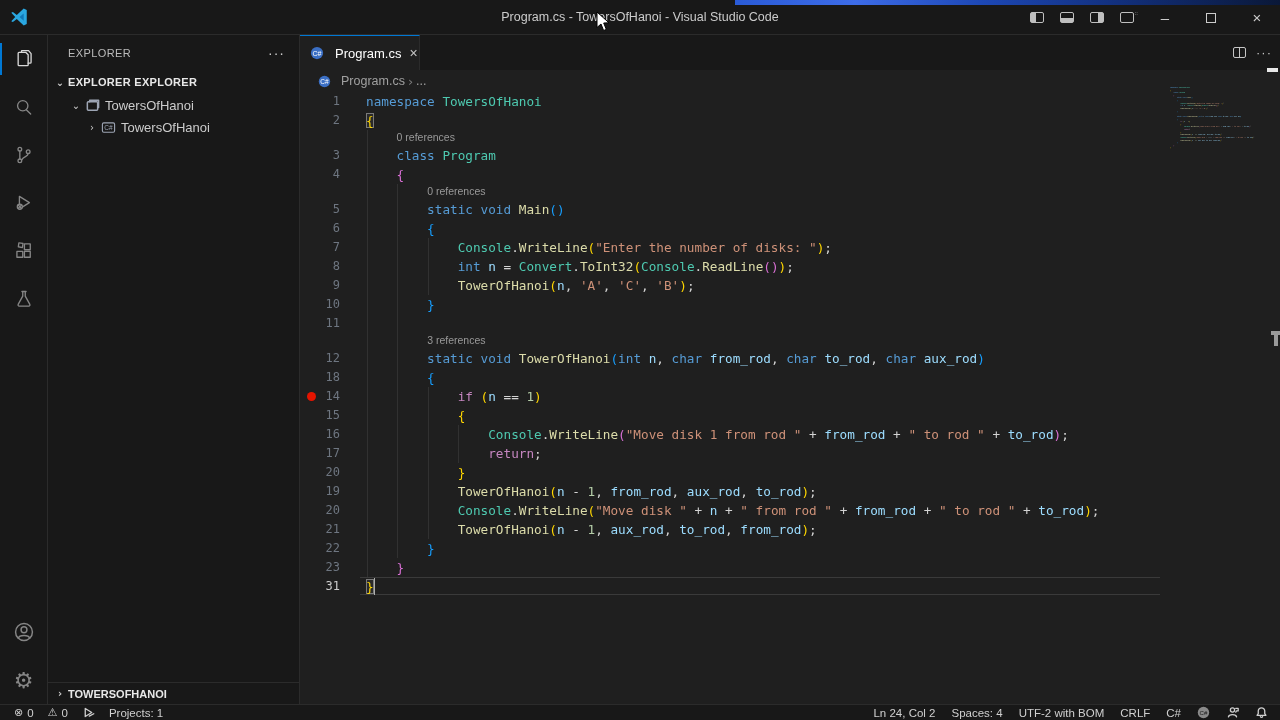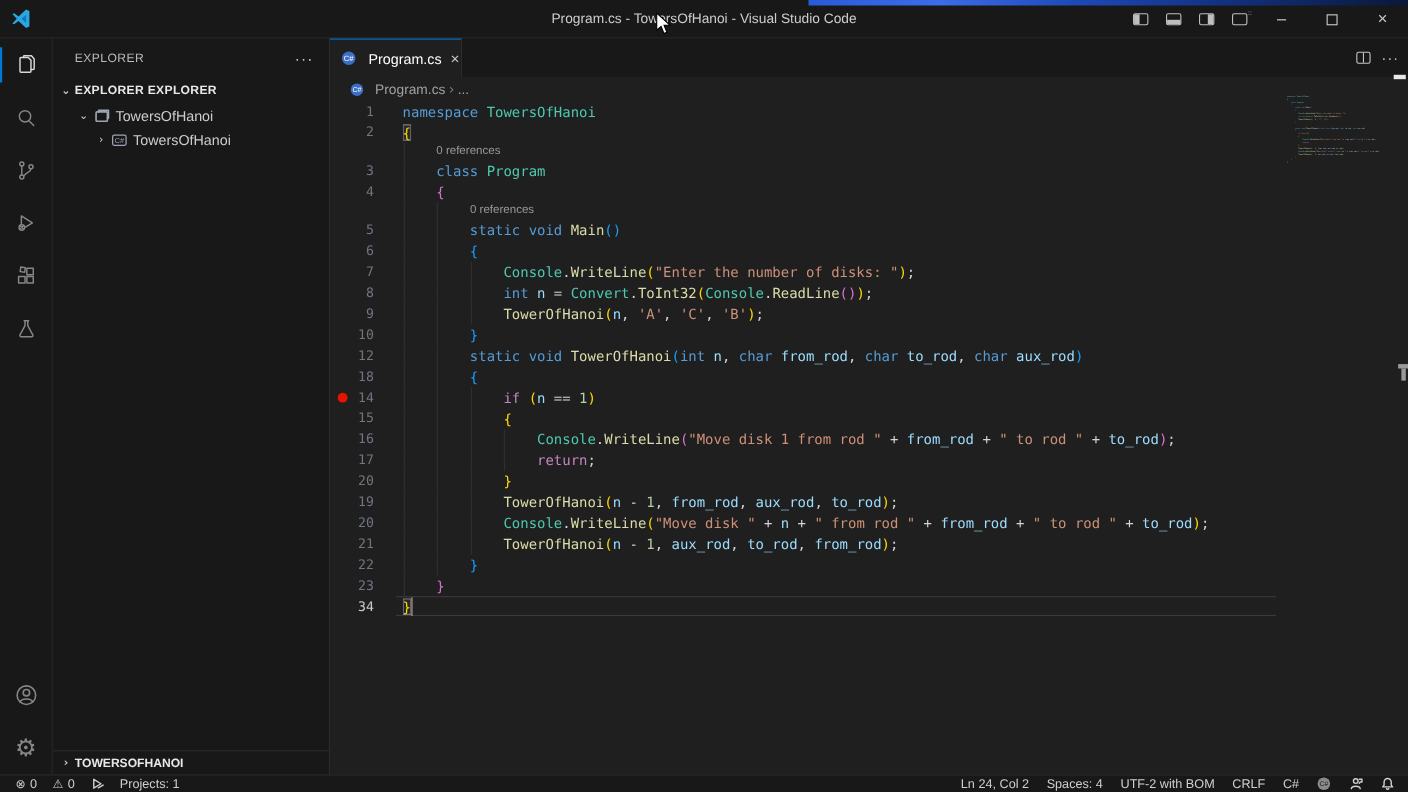--- a/index.html
+++ b/index.html
@@ -287,33 +287,39 @@
             <span class="guide" style="left: 66.5px;"></span>
             <span class="guide" style="left: 97.1px;"></span>
             <span class="lens-text" style="left: 127.2px;">0 references</span>
           </div>
           <div class="crow"><span class="guide" style="left: 66.5px;"></span><span class="guide" style="left: 97.1px;"></span><span class="ln">5</span><span class="ctext"><span style="color: rgb(212, 212, 212);">        </span><span style="color: rgb(86, 156, 214);">static</span><span style="color: rgb(212, 212, 212);"> </span><span style="color: rgb(86, 156, 214);">void</span><span style="color: rgb(212, 212, 212);"> </span><span style="color: rgb(220, 220, 170);">Main</span><span style="color: rgb(23, 159, 255);">(</span><span style="color: rgb(23, 159, 255);">)</span></span></div>
           <div class="crow"><span class="guide" style="left: 66.5px;"></span><span class="guide" style="left: 97.1px;"></span><span class="ln">6</span><span class="ctext"><span style="color: rgb(212, 212, 212);">        </span><span style="color: rgb(23, 159, 255);">{</span></span></div>
           <div class="crow"><span class="guide" style="left: 66.5px;"></span><span class="guide" style="left: 97.1px;"></span><span class="guide" style="left: 127.7px;"></span><span class="ln">7</span><span class="ctext"><span style="color: rgb(212, 212, 212);">            </span><span style="color: rgb(78, 201, 176);">Console</span><span style="color: rgb(212, 212, 212);">.</span><span style="color: rgb(220, 220, 170);">WriteLine</span><span style="color: rgb(255, 215, 0);">(</span><span style="color: rgb(206, 145, 120);">"Enter the number of disks: "</span><span style="color: rgb(255, 215, 0);">)</span><span style="color: rgb(212, 212, 212);">;</span></span></div>
           <div class="crow"><span class="guide" style="left: 66.5px;"></span><span class="guide" style="left: 97.1px;"></span><span class="guide" style="left: 127.7px;"></span><span class="ln">8</span><span class="ctext"><span style="color: rgb(212, 212, 212);">            </span><span style="color: rgb(86, 156, 214);">int</span><span style="color: rgb(212, 212, 212);"> </span><span style="color: rgb(156, 220, 254);">n</span><span style="color: rgb(212, 212, 212);"> = </span><span style="color: rgb(78, 201, 176);">Convert</span><span style="color: rgb(212, 212, 212);">.</span><span style="color: rgb(220, 220, 170);">ToInt32</span><span style="color: rgb(255, 215, 0);">(</span><span style="color: rgb(78, 201, 176);">Console</span><span style="color: rgb(212, 212, 212);">.</span><span style="color: rgb(220, 220, 170);">ReadLine</span><span style="color: rgb(218, 112, 214);">(</span><span style="color: rgb(218, 112, 214);">)</span><span style="color: rgb(255, 215, 0);">)</span><span style="color: rgb(212, 212, 212);">;</span></span></div>
           <div class="crow"><span class="guide" style="left: 66.5px;"></span><span class="guide" style="left: 97.1px;"></span><span class="guide" style="left: 127.7px;"></span><span class="ln">9</span><span class="ctext"><span style="color: rgb(212, 212, 212);">            </span><span style="color: rgb(220, 220, 170);">TowerOfHanoi</span><span style="color: rgb(255, 215, 0);">(</span><span style="color: rgb(156, 220, 254);">n</span><span style="color: rgb(212, 212, 212);">, </span><span style="color: rgb(206, 145, 120);">'A'</span><span style="color: rgb(212, 212, 212);">, </span><span style="color: rgb(206, 145, 120);">'C'</span><span style="color: rgb(212, 212, 212);">, </span><span style="color: rgb(206, 145, 120);">'B'</span><span style="color: rgb(255, 215, 0);">)</span><span style="color: rgb(212, 212, 212);">;</span></span></div>
           <div class="crow"><span class="guide" style="left: 66.5px;"></span><span class="guide" style="left: 97.1px;"></span><span class="ln">10</span><span class="ctext"><span style="color: rgb(212, 212, 212);">        </span><span style="color: rgb(23, 159, 255);">}</span></span></div>
+          <div class="crow"><span class="guide" style="left: 66.5px;"></span><span class="guide" style="left: 97.1px;"></span><span class="ln">11</span><span class="ctext"></span></div>
+          <div class="lrow">
+            <span class="guide" style="left: 66.5px;"></span>
+            <span class="guide" style="left: 97.1px;"></span>
+            <span class="lens-text" style="left: 127.2px;">3 references</span>
+          </div>
           <div class="crow"><span class="guide" style="left: 66.5px;"></span><span class="guide" style="left: 97.1px;"></span><span class="ln">12</span><span class="ctext"><span style="color: rgb(212, 212, 212);">        </span><span style="color: rgb(86, 156, 214);">static</span><span style="color: rgb(212, 212, 212);"> </span><span style="color: rgb(86, 156, 214);">void</span><span style="color: rgb(212, 212, 212);"> </span><span style="color: rgb(220, 220, 170);">TowerOfHanoi</span><span style="color: rgb(23, 159, 255);">(</span><span style="color: rgb(86, 156, 214);">int</span><span style="color: rgb(212, 212, 212);"> </span><span style="color: rgb(156, 220, 254);">n</span><span style="color: rgb(212, 212, 212);">, </span><span style="color: rgb(86, 156, 214);">char</span><span style="color: rgb(212, 212, 212);"> </span><span style="color: rgb(156, 220, 254);">from_rod</span><span style="color: rgb(212, 212, 212);">, </span><span style="color: rgb(86, 156, 214);">char</span><span style="color: rgb(212, 212, 212);"> </span><span style="color: rgb(156, 220, 254);">to_rod</span><span style="color: rgb(212, 212, 212);">, </span><span style="color: rgb(86, 156, 214);">char</span><span style="color: rgb(212, 212, 212);"> </span><span style="color: rgb(156, 220, 254);">aux_rod</span><span style="color: rgb(23, 159, 255);">)</span></span></div>
           <div class="crow"><span class="guide" style="left: 66.5px;"></span><span class="guide" style="left: 97.1px;"></span><span class="ln">18</span><span class="ctext"><span style="color: rgb(212, 212, 212);">        </span><span style="color: rgb(23, 159, 255);">{</span></span></div>
           <div class="crow"><span class="guide" style="left: 66.5px;"></span><span class="guide" style="left: 97.1px;"></span><span class="guide" style="left: 127.7px;"></span><span class="bp" style="background: rgb(229, 20, 0);"></span><span class="ln">14</span><span class="ctext"><span style="color: rgb(212, 212, 212);">            </span><span style="color: rgb(197, 134, 192);">if</span><span style="color: rgb(212, 212, 212);"> </span><span style="color: rgb(255, 215, 0);">(</span><span style="color: rgb(156, 220, 254);">n</span><span style="color: rgb(212, 212, 212);"> == </span><span style="color: rgb(181, 206, 168);">1</span><span style="color: rgb(255, 215, 0);">)</span></span></div>
           <div class="crow"><span class="guide" style="left: 66.5px;"></span><span class="guide" style="left: 97.1px;"></span><span class="guide" style="left: 127.7px;"></span><span class="ln">15</span><span class="ctext"><span style="color: rgb(212, 212, 212);">            </span><span style="color: rgb(255, 215, 0);">{</span></span></div>
           <div class="crow"><span class="guide" style="left: 66.5px;"></span><span class="guide" style="left: 97.1px;"></span><span class="guide" style="left: 127.7px;"></span><span class="guide" style="left: 158.3px;"></span><span class="ln">16</span><span class="ctext"><span style="color: rgb(212, 212, 212);">                </span><span style="color: rgb(78, 201, 176);">Console</span><span style="color: rgb(212, 212, 212);">.</span><span style="color: rgb(220, 220, 170);">WriteLine</span><span style="color: rgb(218, 112, 214);">(</span><span style="color: rgb(206, 145, 120);">"Move disk 1 from rod "</span><span style="color: rgb(212, 212, 212);"> + </span><span style="color: rgb(156, 220, 254);">from_rod</span><span style="color: rgb(212, 212, 212);"> + </span><span style="color: rgb(206, 145, 120);">" to rod "</span><span style="color: rgb(212, 212, 212);"> + </span><span style="color: rgb(156, 220, 254);">to_rod</span><span style="color: rgb(218, 112, 214);">)</span><span style="color: rgb(212, 212, 212);">;</span></span></div>
           <div class="crow"><span class="guide" style="left: 66.5px;"></span><span class="guide" style="left: 97.1px;"></span><span class="guide" style="left: 127.7px;"></span><span class="guide" style="left: 158.3px;"></span><span class="ln">17</span><span class="ctext"><span style="color: rgb(212, 212, 212);">                </span><span style="color: rgb(197, 134, 192);">return</span><span style="color: rgb(212, 212, 212);">;</span></span></div>
           <div class="crow"><span class="guide" style="left: 66.5px;"></span><span class="guide" style="left: 97.1px;"></span><span class="guide" style="left: 127.7px;"></span><span class="ln">20</span><span class="ctext"><span style="color: rgb(212, 212, 212);">            </span><span style="color: rgb(255, 215, 0);">}</span></span></div>
           <div class="crow"><span class="guide" style="left: 66.5px;"></span><span class="guide" style="left: 97.1px;"></span><span class="guide" style="left: 127.7px;"></span><span class="ln">19</span><span class="ctext"><span style="color: rgb(212, 212, 212);">            </span><span style="color: rgb(220, 220, 170);">TowerOfHanoi</span><span style="color: rgb(255, 215, 0);">(</span><span style="color: rgb(156, 220, 254);">n</span><span style="color: rgb(212, 212, 212);"> - </span><span style="color: rgb(181, 206, 168);">1</span><span style="color: rgb(212, 212, 212);">, </span><span style="color: rgb(156, 220, 254);">from_rod</span><span style="color: rgb(212, 212, 212);">, </span><span style="color: rgb(156, 220, 254);">aux_rod</span><span style="color: rgb(212, 212, 212);">, </span><span style="color: rgb(156, 220, 254);">to_rod</span><span style="color: rgb(255, 215, 0);">)</span><span style="color: rgb(212, 212, 212);">;</span></span></div>
           <div class="crow"><span class="guide" style="left: 66.5px;"></span><span class="guide" style="left: 97.1px;"></span><span class="guide" style="left: 127.7px;"></span><span class="ln">20</span><span class="ctext"><span style="color: rgb(212, 212, 212);">            </span><span style="color: rgb(78, 201, 176);">Console</span><span style="color: rgb(212, 212, 212);">.</span><span style="color: rgb(220, 220, 170);">WriteLine</span><span style="color: rgb(255, 215, 0);">(</span><span style="color: rgb(206, 145, 120);">"Move disk "</span><span style="color: rgb(212, 212, 212);"> + </span><span style="color: rgb(156, 220, 254);">n</span><span style="color: rgb(212, 212, 212);"> + </span><span style="color: rgb(206, 145, 120);">" from rod "</span><span style="color: rgb(212, 212, 212);"> + </span><span style="color: rgb(156, 220, 254);">from_rod</span><span style="color: rgb(212, 212, 212);"> + </span><span style="color: rgb(206, 145, 120);">" to rod "</span><span style="color: rgb(212, 212, 212);"> + </span><span style="color: rgb(156, 220, 254);">to_rod</span><span style="color: rgb(255, 215, 0);">)</span><span style="color: rgb(212, 212, 212);">;</span></span></div>
           <div class="crow"><span class="guide" style="left: 66.5px;"></span><span class="guide" style="left: 97.1px;"></span><span class="guide" style="left: 127.7px;"></span><span class="ln">21</span><span class="ctext"><span style="color: rgb(212, 212, 212);">            </span><span style="color: rgb(220, 220, 170);">TowerOfHanoi</span><span style="color: rgb(255, 215, 0);">(</span><span style="color: rgb(156, 220, 254);">n</span><span style="color: rgb(212, 212, 212);"> - </span><span style="color: rgb(181, 206, 168);">1</span><span style="color: rgb(212, 212, 212);">, </span><span style="color: rgb(156, 220, 254);">aux_rod</span><span style="color: rgb(212, 212, 212);">, </span><span style="color: rgb(156, 220, 254);">to_rod</span><span style="color: rgb(212, 212, 212);">, </span><span style="color: rgb(156, 220, 254);">from_rod</span><span style="color: rgb(255, 215, 0);">)</span><span style="color: rgb(212, 212, 212);">;</span></span></div>
           <div class="crow"><span class="guide" style="left: 66.5px;"></span><span class="guide" style="left: 97.1px;"></span><span class="ln">22</span><span class="ctext"><span style="color: rgb(212, 212, 212);">        </span><span style="color: rgb(23, 159, 255);">}</span></span></div>
           <div class="crow"><span class="guide" style="left: 66.5px;"></span><span class="ln">23</span><span class="ctext"><span style="color: rgb(212, 212, 212);">    </span><span style="color: rgb(218, 112, 214);">}</span></span></div>
-          <div class="crow"><div class="line-hl"></div><span class="ln cur">34</span><span class="ctext"><span class="match" style="color: rgb(255, 215, 0);">}</span></span><span id="cursor" style="left: 73.65px;"></span></div>
+          <div class="crow"><div class="line-hl"></div><span class="ln cur">31</span><span class="ctext"><span class="match" style="color: rgb(255, 215, 0);">}</span></span><span id="cursor" style="left: 73.65px;"></span></div>
           <div id="minimap">
             <div id="minimap-inner"><div><span style="color: rgb(86, 156, 214);">namespace</span><span style="color: rgb(212, 212, 212);"> </span><span style="color: rgb(78, 201, 176);">TowersOfHanoi</span></div><div><span style="color: rgb(255, 215, 0);">{</span></div><div><span style="color: rgb(212, 212, 212);">    </span><span style="color: rgb(86, 156, 214);">class</span><span style="color: rgb(212, 212, 212);"> </span><span style="color: rgb(78, 201, 176);">Program</span></div><div><span style="color: rgb(212, 212, 212);">    </span><span style="color: rgb(218, 112, 214);">{</span></div><div><span style="color: rgb(212, 212, 212);">        </span><span style="color: rgb(86, 156, 214);">static</span><span style="color: rgb(212, 212, 212);"> </span><span style="color: rgb(86, 156, 214);">void</span><span style="color: rgb(212, 212, 212);"> </span><span style="color: rgb(220, 220, 170);">Main</span><span style="color: rgb(23, 159, 255);">(</span><span style="color: rgb(23, 159, 255);">)</span></div><div><span style="color: rgb(212, 212, 212);">        </span><span style="color: rgb(23, 159, 255);">{</span></div><div><span style="color: rgb(212, 212, 212);">            </span><span style="color: rgb(78, 201, 176);">Console</span><span style="color: rgb(212, 212, 212);">.</span><span style="color: rgb(220, 220, 170);">WriteLine</span><span style="color: rgb(255, 215, 0);">(</span><span style="color: rgb(206, 145, 120);">"Enter the number of disks: "</span><span style="color: rgb(255, 215, 0);">)</span><span style="color: rgb(212, 212, 212);">;</span></div><div><span style="color: rgb(212, 212, 212);">            </span><span style="color: rgb(86, 156, 214);">int</span><span style="color: rgb(212, 212, 212);"> </span><span style="color: rgb(156, 220, 254);">n</span><span style="color: rgb(212, 212, 212);"> = </span><span style="color: rgb(78, 201, 176);">Convert</span><span style="color: rgb(212, 212, 212);">.</span><span style="color: rgb(220, 220, 170);">ToInt32</span><span style="color: rgb(255, 215, 0);">(</span><span style="color: rgb(78, 201, 176);">Console</span><span style="color: rgb(212, 212, 212);">.</span><span style="color: rgb(220, 220, 170);">ReadLine</span><span style="color: rgb(218, 112, 214);">(</span><span style="color: rgb(218, 112, 214);">)</span><span style="color: rgb(255, 215, 0);">)</span><span style="color: rgb(212, 212, 212);">;</span></div><div><span style="color: rgb(212, 212, 212);">            </span><span style="color: rgb(220, 220, 170);">TowerOfHanoi</span><span style="color: rgb(255, 215, 0);">(</span><span style="color: rgb(156, 220, 254);">n</span><span style="color: rgb(212, 212, 212);">, </span><span style="color: rgb(206, 145, 120);">'A'</span><span style="color: rgb(212, 212, 212);">, </span><span style="color: rgb(206, 145, 120);">'C'</span><span style="color: rgb(212, 212, 212);">, </span><span style="color: rgb(206, 145, 120);">'B'</span><span style="color: rgb(255, 215, 0);">)</span><span style="color: rgb(212, 212, 212);">;</span></div><div><span style="color: rgb(212, 212, 212);">        </span><span style="color: rgb(23, 159, 255);">}</span></div><div>&nbsp;</div><div><span style="color: rgb(212, 212, 212);">        </span><span style="color: rgb(86, 156, 214);">static</span><span style="color: rgb(212, 212, 212);"> </span><span style="color: rgb(86, 156, 214);">void</span><span style="color: rgb(212, 212, 212);"> </span><span style="color: rgb(220, 220, 170);">TowerOfHanoi</span><span style="color: rgb(23, 159, 255);">(</span><span style="color: rgb(86, 156, 214);">int</span><span style="color: rgb(212, 212, 212);"> </span><span style="color: rgb(156, 220, 254);">n</span><span style="color: rgb(212, 212, 212);">, </span><span style="color: rgb(86, 156, 214);">char</span><span style="color: rgb(212, 212, 212);"> </span><span style="color: rgb(156, 220, 254);">from_rod</span><span style="color: rgb(212, 212, 212);">, </span><span style="color: rgb(86, 156, 214);">char</span><span style="color: rgb(212, 212, 212);"> </span><span style="color: rgb(156, 220, 254);">to_rod</span><span style="color: rgb(212, 212, 212);">, </span><span style="color: rgb(86, 156, 214);">char</span><span style="color: rgb(212, 212, 212);"> </span><span style="color: rgb(156, 220, 254);">aux_rod</span><span style="color: rgb(23, 159, 255);">)</span></div><div><span style="color: rgb(212, 212, 212);">        </span><span style="color: rgb(23, 159, 255);">{</span></div><div><span style="color: rgb(212, 212, 212);">            </span><span style="color: rgb(197, 134, 192);">if</span><span style="color: rgb(212, 212, 212);"> </span><span style="color: rgb(255, 215, 0);">(</span><span style="color: rgb(156, 220, 254);">n</span><span style="color: rgb(212, 212, 212);"> == </span><span style="color: rgb(181, 206, 168);">1</span><span style="color: rgb(255, 215, 0);">)</span></div><div><span style="color: rgb(212, 212, 212);">            </span><span style="color: rgb(255, 215, 0);">{</span></div><div><span style="color: rgb(212, 212, 212);">                </span><span style="color: rgb(78, 201, 176);">Console</span><span style="color: rgb(212, 212, 212);">.</span><span style="color: rgb(220, 220, 170);">WriteLine</span><span style="color: rgb(218, 112, 214);">(</span><span style="color: rgb(206, 145, 120);">"Move disk 1 from rod "</span><span style="color: rgb(212, 212, 212);"> + </span><span style="color: rgb(156, 220, 254);">from_rod</span><span style="color: rgb(212, 212, 212);"> + </span><span style="color: rgb(206, 145, 120);">" to rod "</span><span style="color: rgb(212, 212, 212);"> + </span><span style="color: rgb(156, 220, 254);">to_rod</span><span style="color: rgb(218, 112, 214);">)</span><span style="color: rgb(212, 212, 212);">;</span></div><div><span style="color: rgb(212, 212, 212);">                </span><span style="color: rgb(197, 134, 192);">return</span><span style="color: rgb(212, 212, 212);">;</span></div><div><span style="color: rgb(212, 212, 212);">            </span><span style="color: rgb(255, 215, 0);">}</span></div><div><span style="color: rgb(212, 212, 212);">            </span><span style="color: rgb(220, 220, 170);">TowerOfHanoi</span><span style="color: rgb(255, 215, 0);">(</span><span style="color: rgb(156, 220, 254);">n</span><span style="color: rgb(212, 212, 212);"> - </span><span style="color: rgb(181, 206, 168);">1</span><span style="color: rgb(212, 212, 212);">, </span><span style="color: rgb(156, 220, 254);">from_rod</span><span style="color: rgb(212, 212, 212);">, </span><span style="color: rgb(156, 220, 254);">aux_rod</span><span style="color: rgb(212, 212, 212);">, </span><span style="color: rgb(156, 220, 254);">to_rod</span><span style="color: rgb(255, 215, 0);">)</span><span style="color: rgb(212, 212, 212);">;</span></div><div><span style="color: rgb(212, 212, 212);">            </span><span style="color: rgb(78, 201, 176);">Console</span><span style="color: rgb(212, 212, 212);">.</span><span style="color: rgb(220, 220, 170);">WriteLine</span><span style="color: rgb(255, 215, 0);">(</span><span style="color: rgb(206, 145, 120);">"Move disk "</span><span style="color: rgb(212, 212, 212);"> + </span><span style="color: rgb(156, 220, 254);">n</span><span style="color: rgb(212, 212, 212);"> + </span><span style="color: rgb(206, 145, 120);">" from rod "</span><span style="color: rgb(212, 212, 212);"> + </span><span style="color: rgb(156, 220, 254);">from_rod</span><span style="color: rgb(212, 212, 212);"> + </span><span style="color: rgb(206, 145, 120);">" to rod "</span><span style="color: rgb(212, 212, 212);"> + </span><span style="color: rgb(156, 220, 254);">to_rod</span><span style="color: rgb(255, 215, 0);">)</span><span style="color: rgb(212, 212, 212);">;</span></div><div><span style="color: rgb(212, 212, 212);">            </span><span style="color: rgb(220, 220, 170);">TowerOfHanoi</span><span style="color: rgb(255, 215, 0);">(</span><span style="color: rgb(156, 220, 254);">n</span><span style="color: rgb(212, 212, 212);"> - </span><span style="color: rgb(181, 206, 168);">1</span><span style="color: rgb(212, 212, 212);">, </span><span style="color: rgb(156, 220, 254);">aux_rod</span><span style="color: rgb(212, 212, 212);">, </span><span style="color: rgb(156, 220, 254);">to_rod</span><span style="color: rgb(212, 212, 212);">, </span><span style="color: rgb(156, 220, 254);">from_rod</span><span style="color: rgb(255, 215, 0);">)</span><span style="color: rgb(212, 212, 212);">;</span></div><div><span style="color: rgb(212, 212, 212);">        </span><span style="color: rgb(23, 159, 255);">}</span></div><div><span style="color: rgb(212, 212, 212);">    </span><span style="color: rgb(218, 112, 214);">}</span></div><div><span style="color: rgb(255, 215, 0);">}</span></div></div>
           </div>
         </div>
 
       <div id="ovr-cursor-mark"></div>
       <div id="ovr-mark-t">
           <span class="bar-h"></span>
           <span class="bar-v"></span>
         </div>

